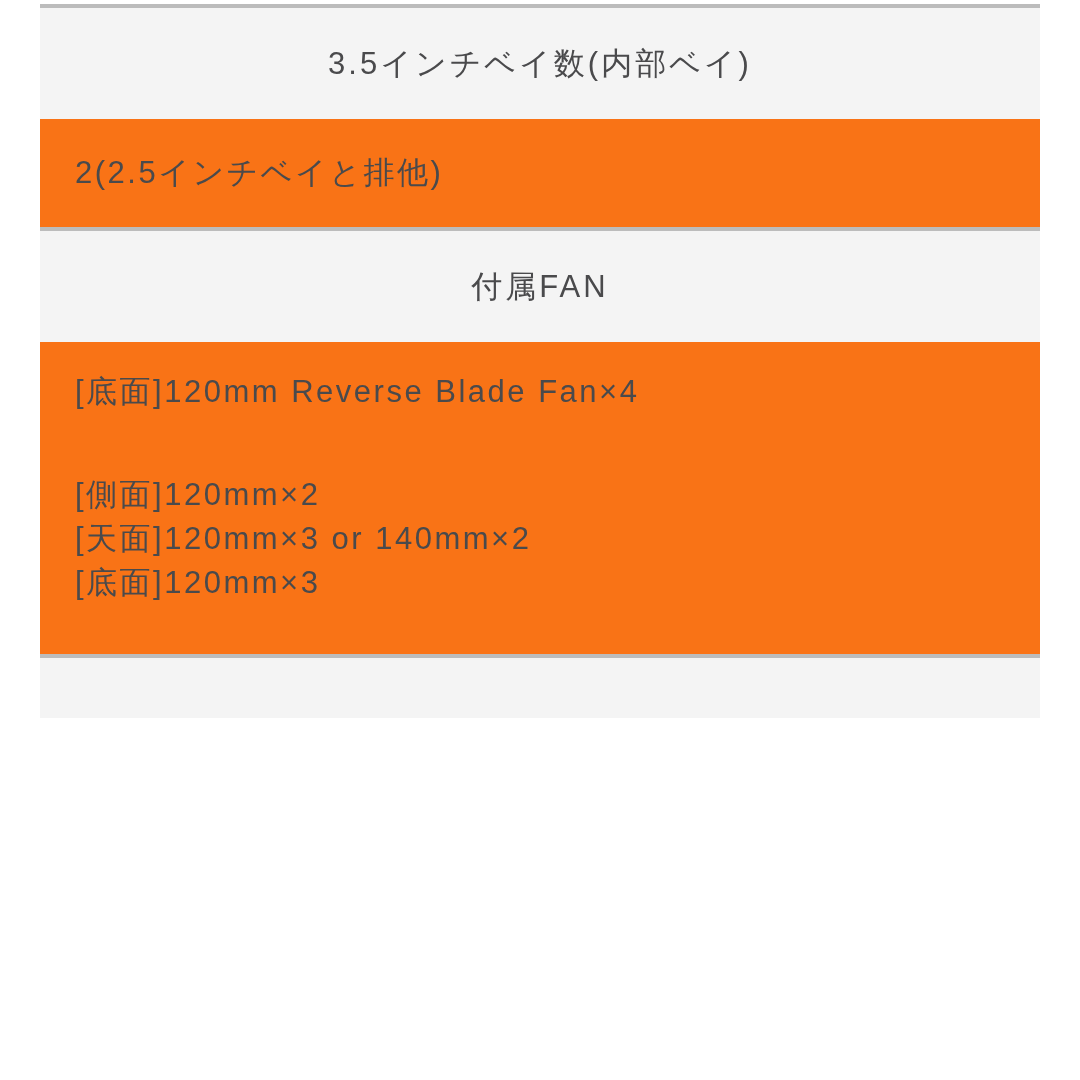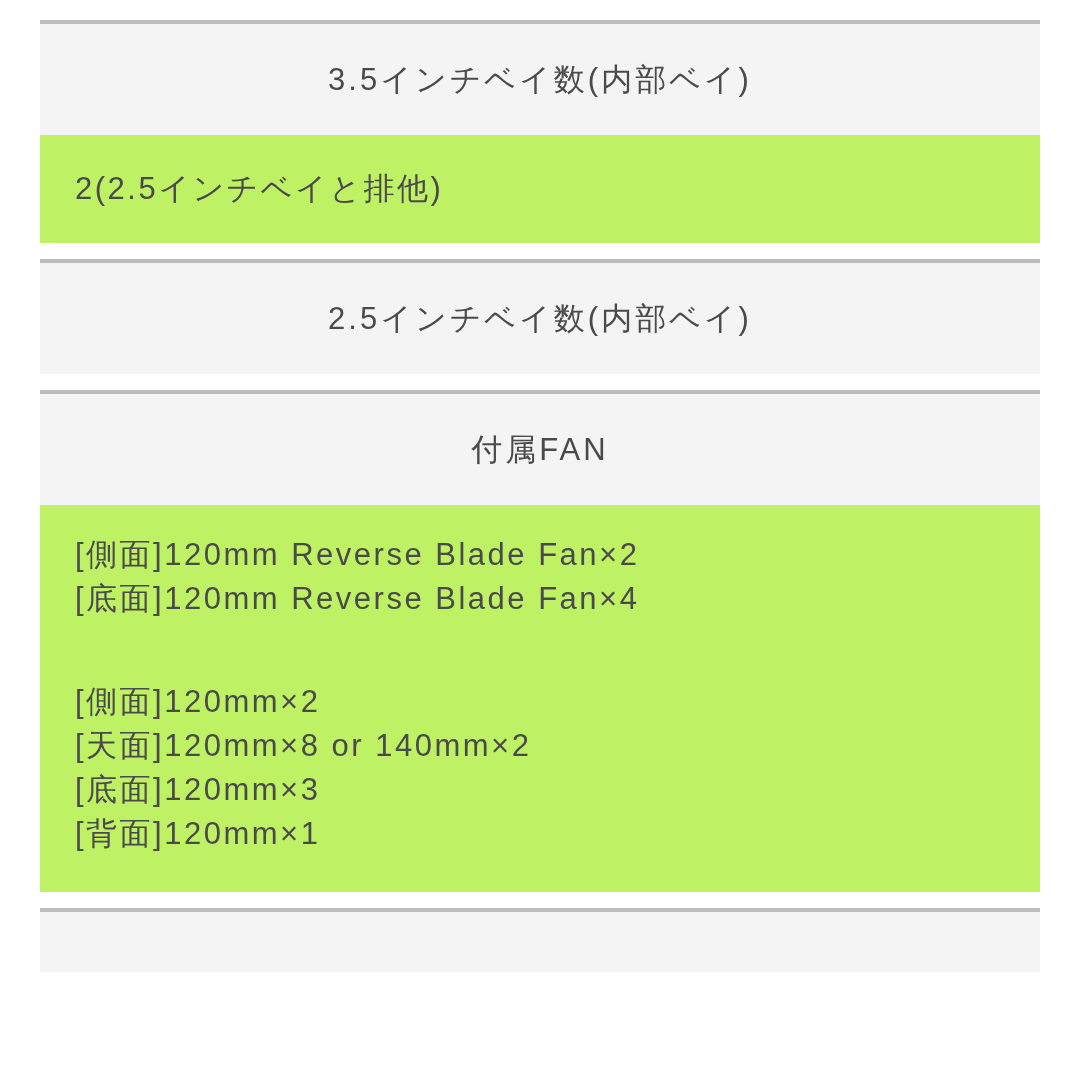--- a/index.html
+++ b/index.html
@@ -22,65 +22,61 @@
     border-top: 4px solid #bcbcbc;
     background: #f4f4f4;
     height: 111px;
     display: flex;
     align-items: center;
     justify-content: center;
     font-size: 31px;
     letter-spacing: 3px;
     font-weight: 400;
     white-space: nowrap;
-    margin-top: 16px;
   }
   .td {
-    background: #bef264;
+    background: #f97316;
     font-size: 31px;
     line-height: 44px;
     letter-spacing: 2.5px;
     padding: 32px 20px 32px 35px;
     white-space: nowrap;
   }
   .td.lines-2 { padding-top: 28px; padding-bottom: 28px; }
-  .td.lines-4 { padding-top: 31px; padding-bottom: 36px; }
+  .td.lines-4 { padding-top: 31px; padding-bottom: 49px; }
   .th.partial {
     height: 60px; 
   }
   .line { display: block; }
 </style>
 </head>
 <body>
 
 <div class="spec-table">
 
   <section>
     <div class="th">3.5インチベイ数(内部ベイ)</div>
     <div class="td lines-1">
       <span class="line">2(2.5インチベイと排他)</span>
     </div>
   </section>
 
   <section>
-    <div class="th">2.5インチベイ数(内部ベイ)</div>
   </section>
 
   <section>
     <div class="th">付属FAN</div>
     <div class="td lines-2">
-      <span class="line">[側面]120mm Reverse Blade Fan×2</span>
       <span class="line">[底面]120mm Reverse Blade Fan×4</span>
     </div>
   </section>
 
   <section>
     <div class="td lines-4">
       <span class="line">[側面]120mm×2</span>
-      <span class="line">[天面]120mm×8 or 140mm×2</span>
+      <span class="line">[天面]120mm×3 or 140mm×2</span>
       <span class="line">[底面]120mm×3</span>
-      <span class="line">[背面]120mm×1</span>
     </div>
   </section>
 
   <div class="th partial"></div>
 
 </div>
 
 </body></html>

